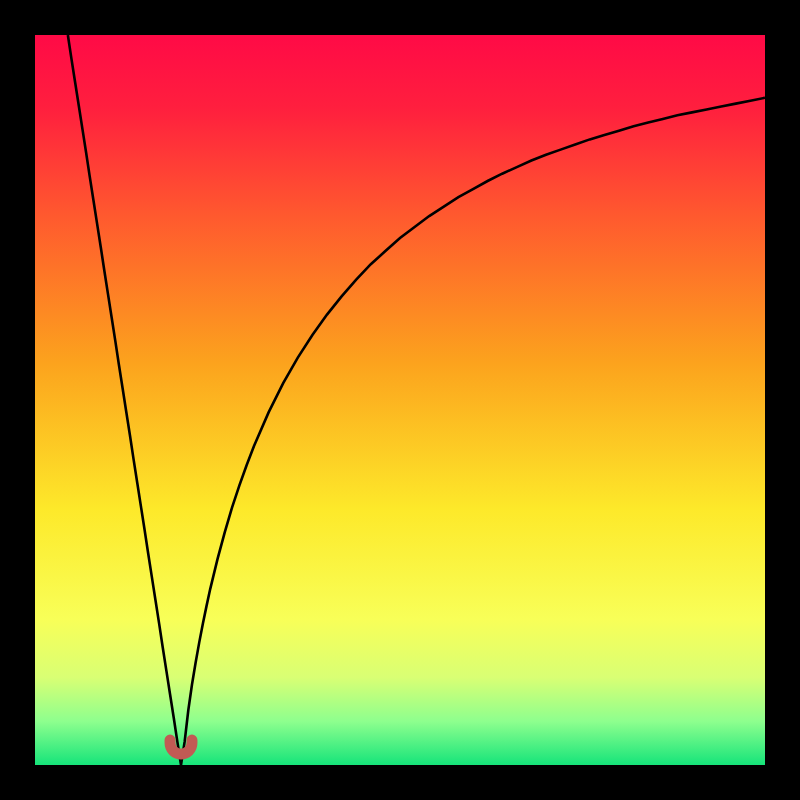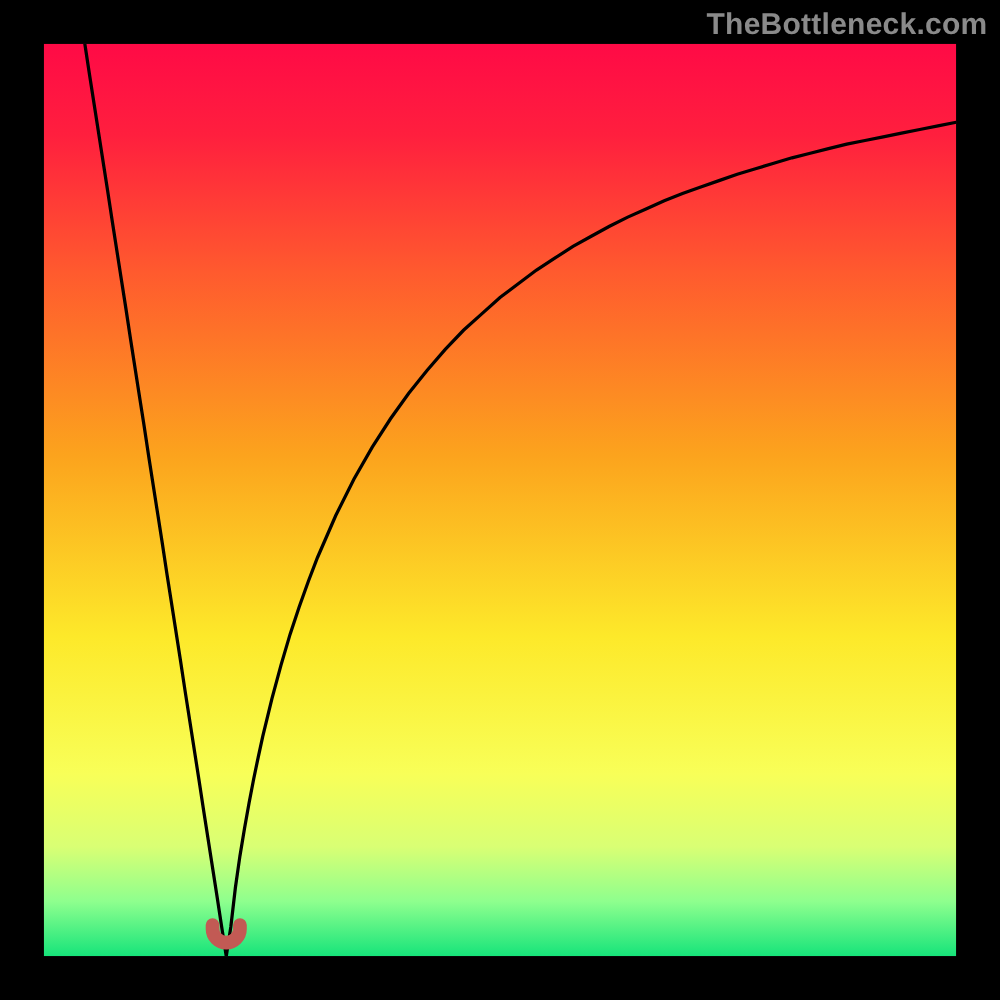--- a/index.html
+++ b/index.html
@@ -36,21 +36,20 @@
     letter-spacing: 0.2px;
   }
   svg {
     display: block;
   }
 </style>
 </head>
 <body>
 
 <div class="frame">
-  <div class="watermark">TheBottleneck.com</div>
 
   <div class="plot">
     <svg id="chart-svg" width="730" height="730" viewBox="0 0 730 730">
       <defs>
         <linearGradient id="bg-grad" x1="0" y1="0" x2="0" y2="1">
             <stop offset="0.0%" stop-color="#ff0a46"></stop>
             <stop offset="10.0%" stop-color="#ff1f3e"></stop>
             <stop offset="25.0%" stop-color="#ff5a2e"></stop>
             <stop offset="45.0%" stop-color="#fca31d"></stop>
             <stop offset="65.0%" stop-color="#fde92a"></stop>

